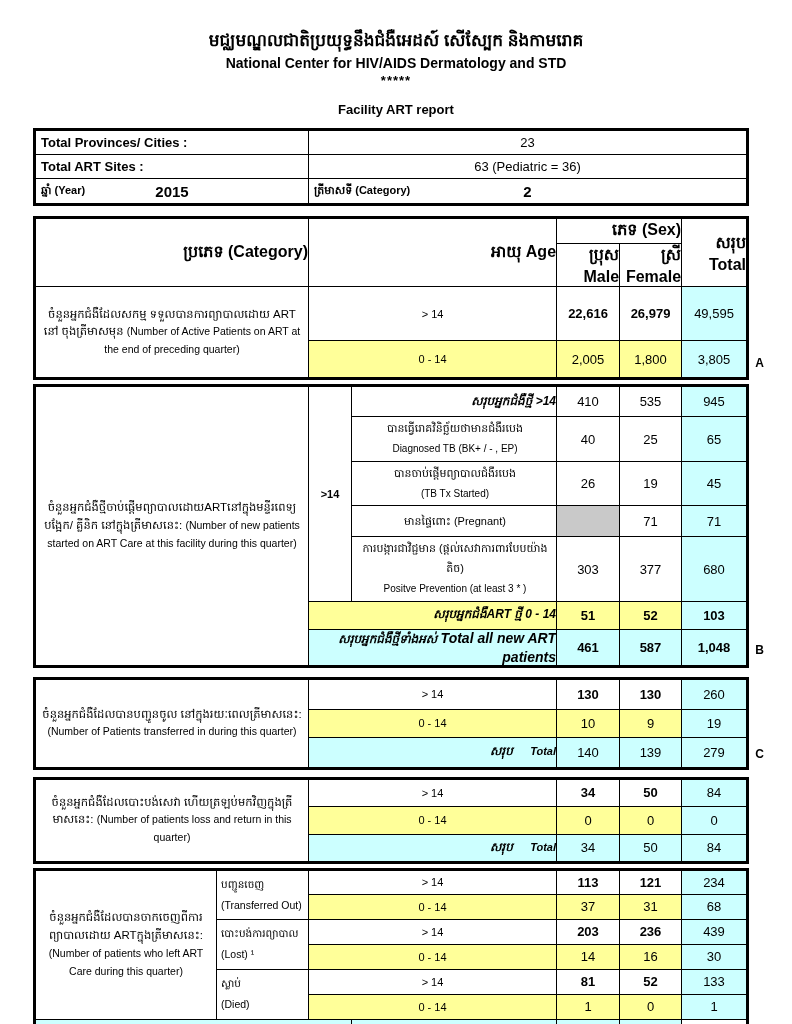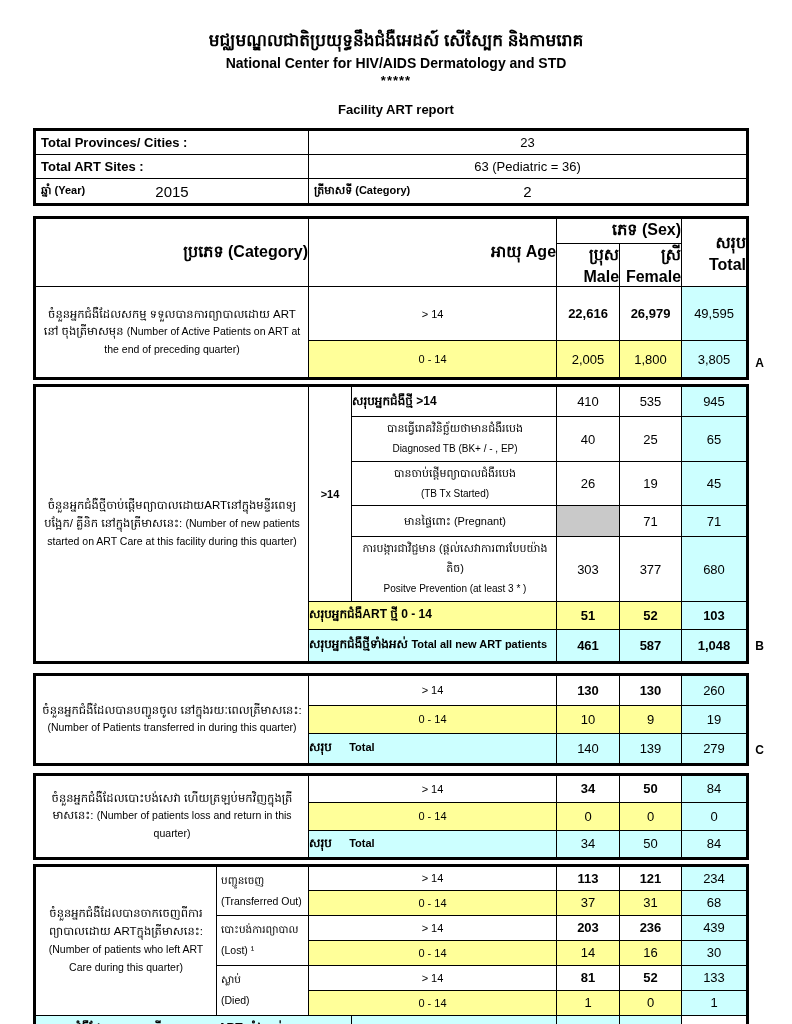--- a/index.html
+++ b/index.html
@@ -16,34 +16,34 @@
   .section{position:relative;width:714px;margin-left:33px;}
   table{border-collapse:collapse;table-layout:fixed;width:713px;}
   table{border:3px solid #000;}
   td{border:1.5px solid #000;padding:0;vertical-align:middle;overflow:hidden;}
   .info-tbl td{height:23px;font-size:13px;}
   .lbl{font-weight:bold;text-align:left;padding-left:5px;}
   .val{text-align:center;}
   .yrcell{position:relative;}
   .yrcell .small-lbl{position:absolute;left:5px;top:50%;transform:translateY(-50%);
         font-size:11px;font-weight:bold;}
-  .yrcell .big-val{display:block;text-align:center;font-size:15px;font-weight:normal;}
+  .yrcell .big-val{display:block;text-align:center;font-size:15px;font-weight:bold;}
   
   .hd{font-weight:bold;text-align:right;font-size:16px;}
   .cat{font-size:11.5px;text-align:center;line-height:1.55;padding:2px 6px;}
   .cat .en{font-size:10.5px;}
   .age{text-align:center;font-size:11px;}
   .num{text-align:center;font-size:13px;}
   .b{font-weight:bold;}
   .yellow{background:#FFFF99;}
   .cyan{background:#CCFFFF;}
   .gray{background:#C9C9C9;}
   .sub2{font-size:11px;line-height:1.8;padding:2px 2px 2px 4px;text-align:center;}
   .sub2 .en{font-size:10px;}
-  .klabel{font-weight:bold;font-size:12px;text-align:left;}
+  .klabel{font-weight:bold;font-size:12px;text-align:right;font-style:italic;}
   .sublab{font-size:10.5px;text-align:left;padding-left:4px;line-height:2;}
   .letter{position:absolute;right:-17px;font-weight:bold;font-size:12px;}
   .mt{margin-top:10px;}
 </style>
 </head>
 <body>
 
 <div class="page">
 
   <div class="doc-header">
@@ -183,21 +183,21 @@
       </tr>
       <tr style="height:28px;">
         <td class="klabel yellow" colspan="2">សរុបអ្នកជំងឺART ថ្មី 0 - 14</td>
         <td class="num b yellow">51</td>
         <td class="num b yellow">52</td>
         <td class="num b cyan">103</td>
       </tr>
       <tr style="height:33px;">
         <td class="klabel cyan" colspan="2">
           <span>សរុបអ្នកជំងឺថ្មីទាំងអស់</span>
-          <span style="font-size:11px;">Total all new ART patients</span>
+          <span style="font-size:14px;">Total all new ART patients</span>
         </td>
         <td class="num b cyan">461</td>
         <td class="num b cyan">587</td>
         <td class="num b cyan">1,048</td>
       </tr>
     </tbody>
       </table>
     <span class="letter" style="bottom:11px;">B</span>
   </div>
 

